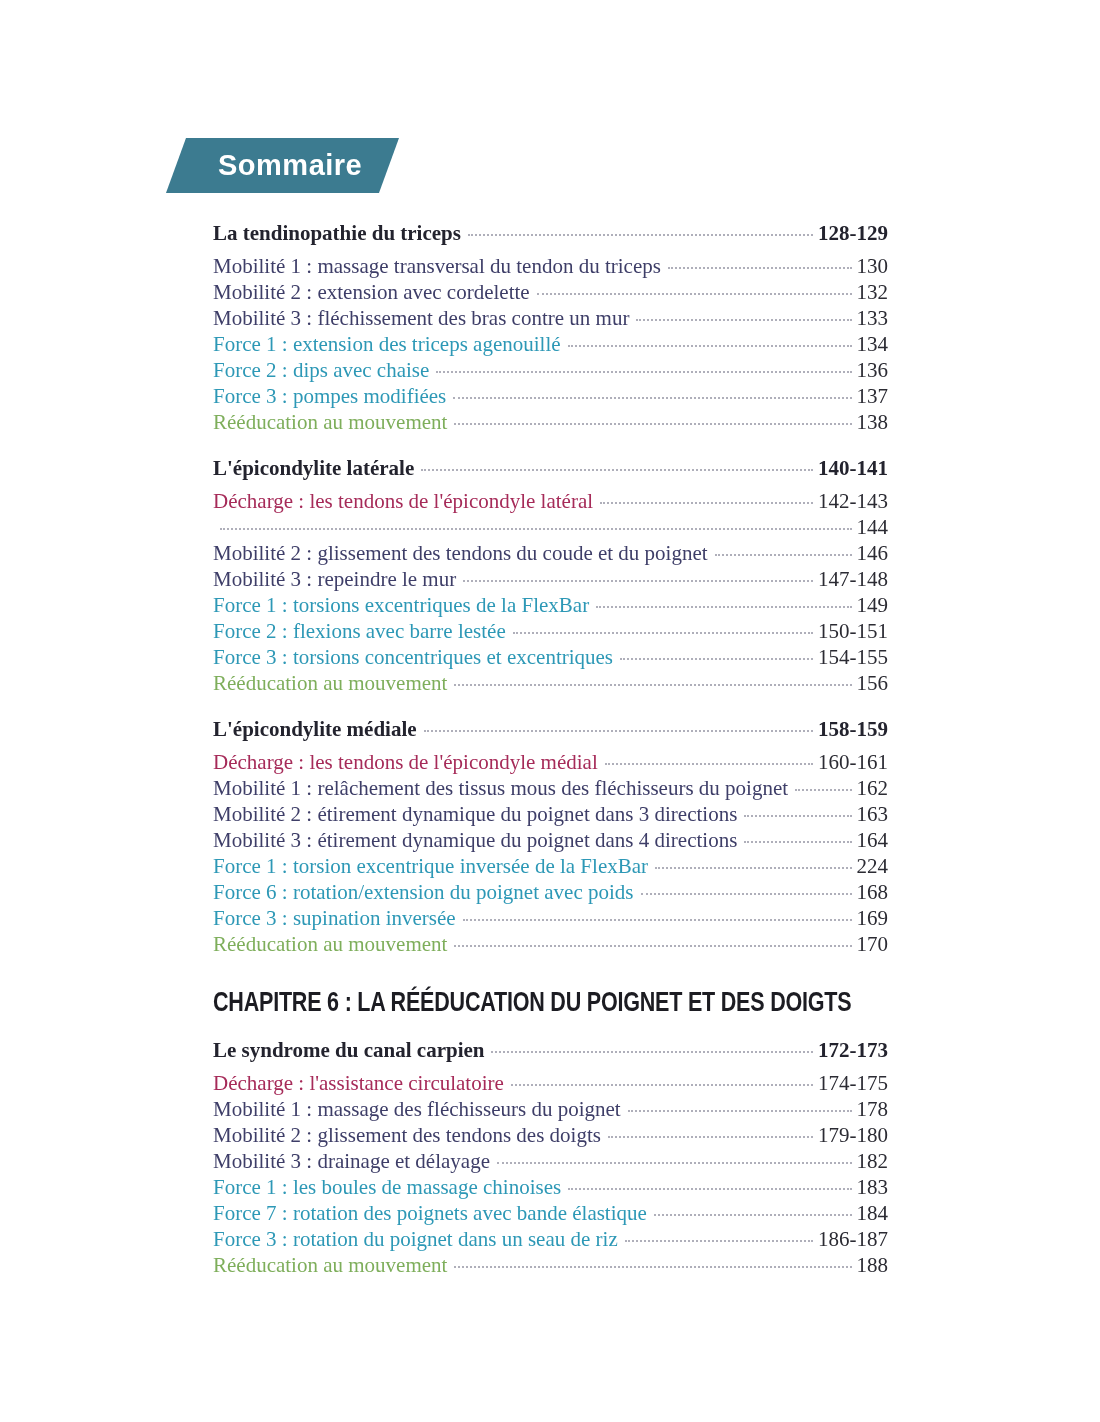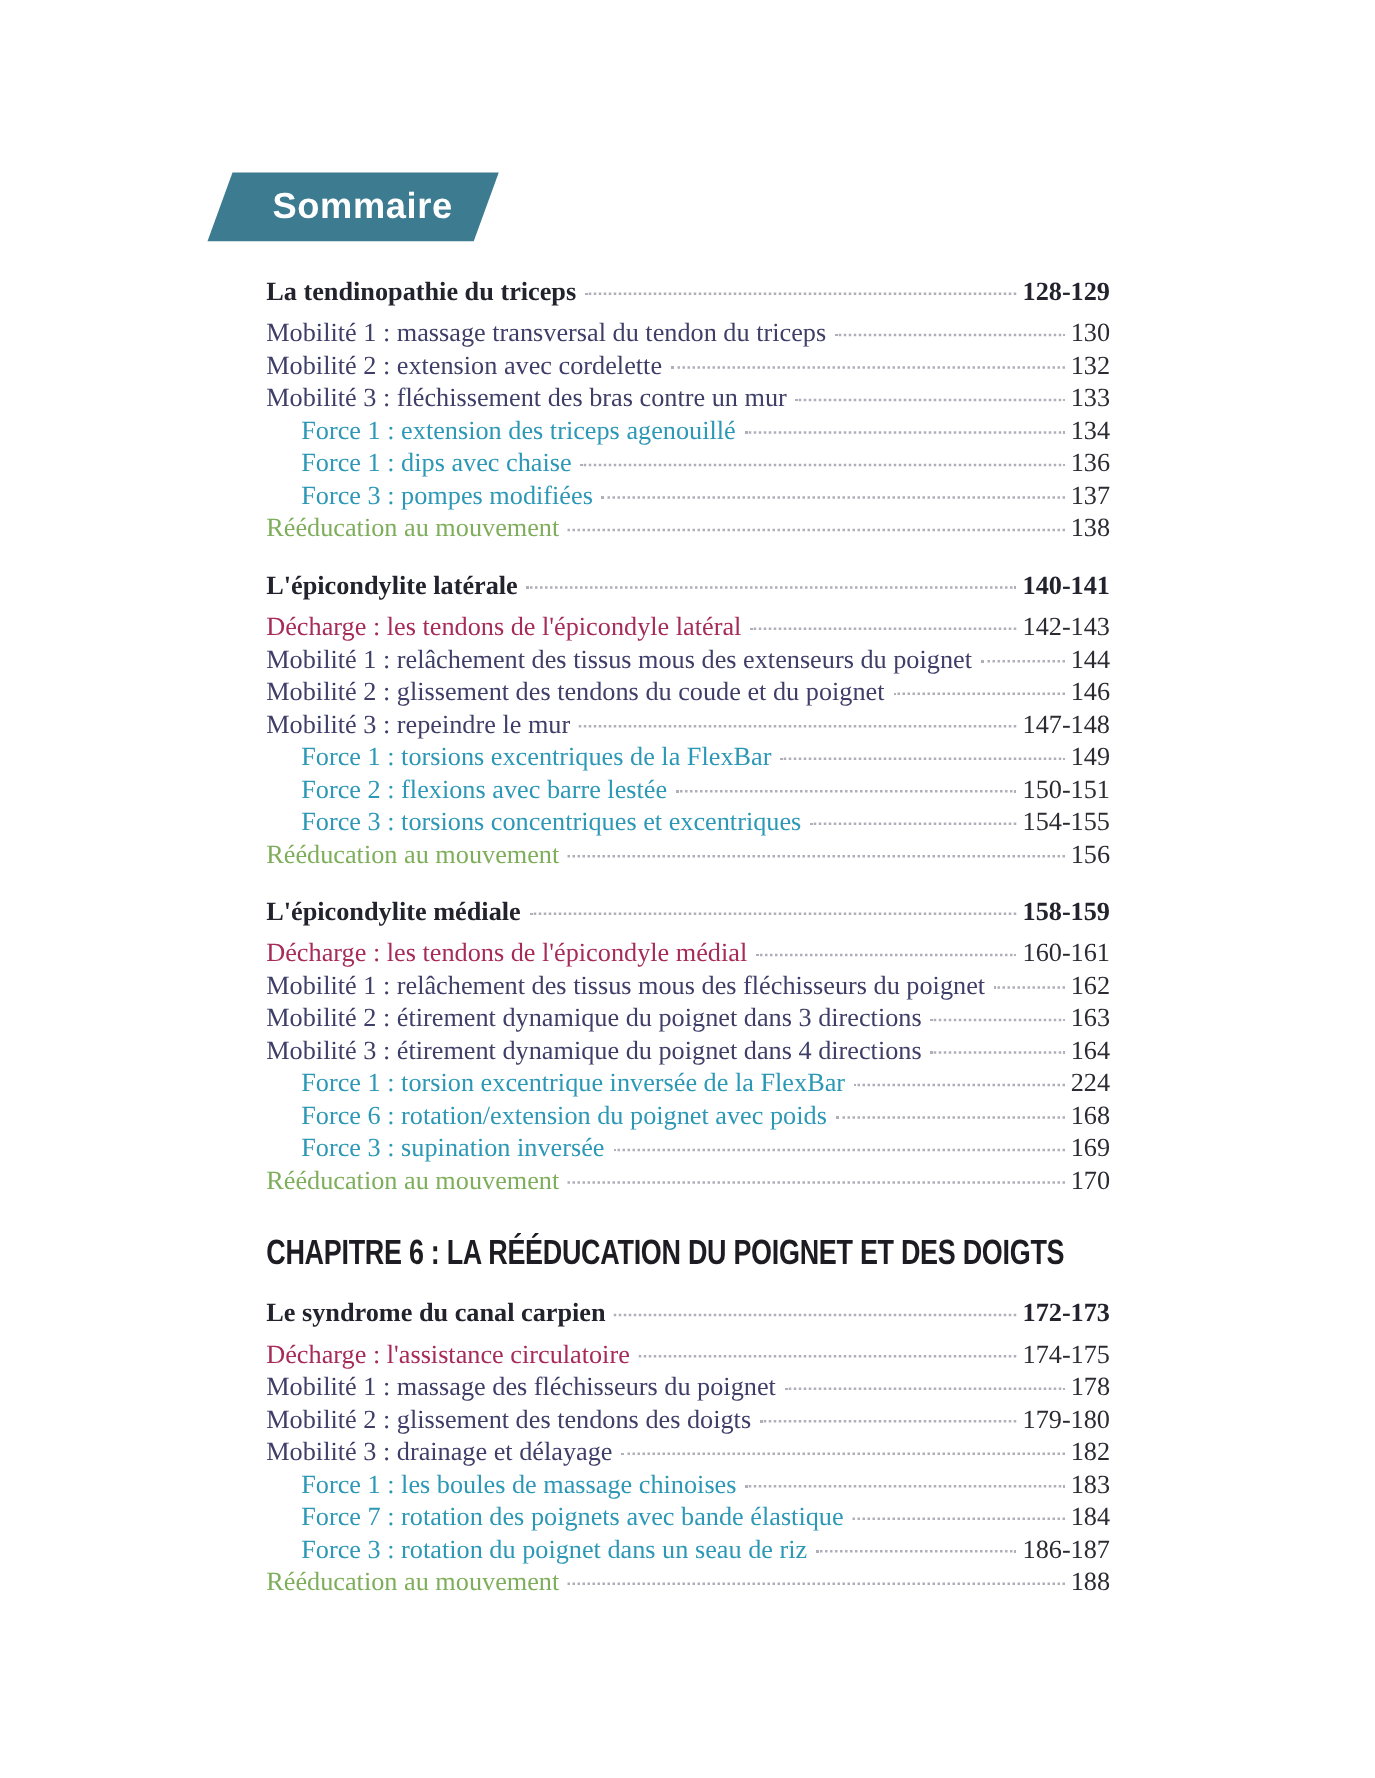--- a/index.html
+++ b/index.html
@@ -58,21 +58,21 @@
   }
   .section-title {
     margin-top: 20px;
     margin-bottom: 7px;
     font-weight: bold;
     font-size: 21px;
   }
   .section-title .label, .section-title .num { color: var(--title, #23232E); }
   .section:first-child .section-title { margin-top: 0; }
   .cat-mobilite .label { color: var(--mobilite, #3E3E68); }
-  .cat-force .label { color: var(--force, #2D98B6); margin-left: 28px; }
+  .cat-force .label { color: var(--force, #2D98B6); }
   .cat-reeducation .label { color: var(--reeducation, #7EAE5B); }
   .cat-decharge .label { color: var(--decharge, #A62B59); }
   .chapter-heading {
     margin: 30px 0 14px 0;
     white-space: nowrap;
   }
   .chapter-heading .chapter-text {
     display: inline-block;
     font-family: "Liberation Sans", sans-serif;
     font-weight: bold;
@@ -112,21 +112,21 @@
           <span class="label">Mobilité 3 : fléchissement des bras contre un mur</span>
           <span class="dots"></span>
           <span class="num">133</span>
         </div>
         <div class="row cat-force">
           <span class="label">Force 1 : extension des triceps agenouillé</span>
           <span class="dots"></span>
           <span class="num">134</span>
         </div>
         <div class="row cat-force">
-          <span class="label">Force 1 : dips avec chaise</span>
+          <span class="label">Force 2 : dips avec chaise</span>
           <span class="dots"></span>
           <span class="num">136</span>
         </div>
         <div class="row cat-force">
           <span class="label">Force 3 : pompes modifiées</span>
           <span class="dots"></span>
           <span class="num">137</span>
         </div>
         <div class="row cat-reeducation">
           <span class="label">Rééducation au mouvement</span>
@@ -139,21 +139,20 @@
           <span class="label">L'épicondylite latérale</span>
           <span class="dots"></span>
           <span class="num">140-141</span>
         </div>
         <div class="row cat-decharge">
           <span class="label">Décharge : les tendons de l'épicondyle latéral</span>
           <span class="dots"></span>
           <span class="num">142-143</span>
         </div>
         <div class="row cat-mobilite">
-          <span class="label">Mobilité 1 : relâchement des tissus mous des extenseurs du poignet</span>
           <span class="dots"></span>
           <span class="num">144</span>
         </div>
         <div class="row cat-mobilite">
           <span class="label">Mobilité 2 : glissement des tendons du coude et du poignet</span>
           <span class="dots"></span>
           <span class="num">146</span>
         </div>
         <div class="row cat-mobilite">
           <span class="label">Mobilité 3 : repeindre le mur</span>

